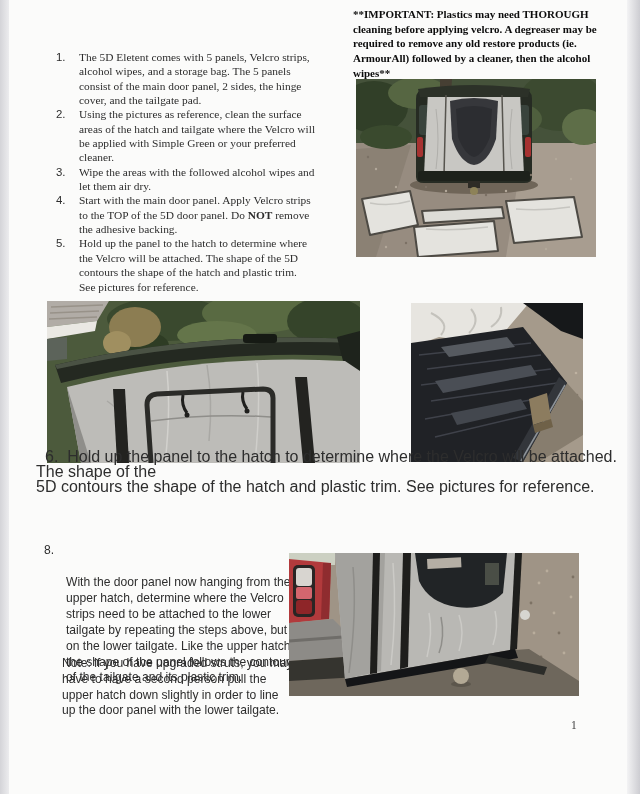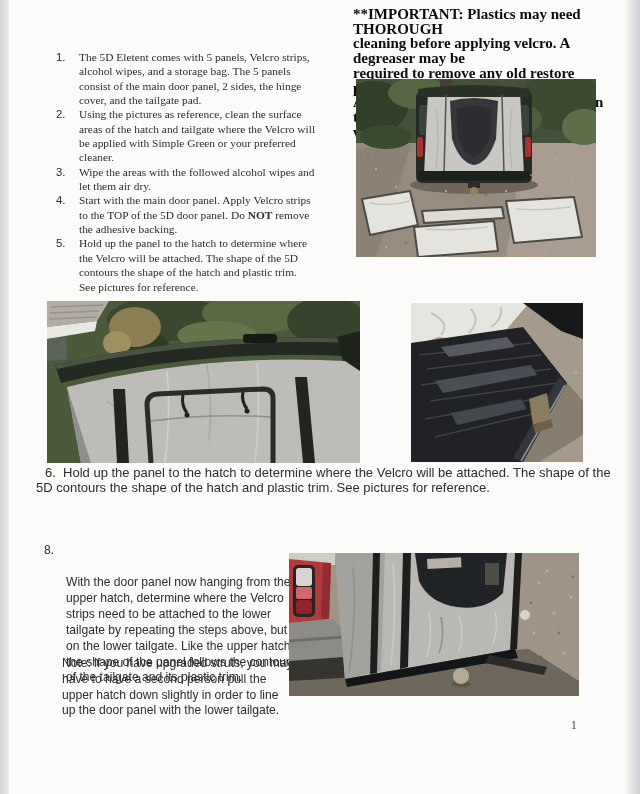--- a/index.html
+++ b/index.html
@@ -11,34 +11,34 @@
     position:absolute; left:0; top:0; width:9px; height:794px;
     background:linear-gradient(90deg,#d4d4d8,#ececee);
   }
   .edge-right {
     position:absolute; right:0; top:0; width:13px; height:794px;
     background:linear-gradient(90deg,#f3f3f4,#cdcdd2);
   }
   .important {
     position:absolute; left:353px; top:7px; width:270px;
     font-family:"Liberation Serif", serif; font-weight:bold;
-    font-size:15px; line-height:14.7px; color:#0c0c0c;
+    font-size:11px; line-height:14.7px; color:#0c0c0c;
     white-space:pre-line;
   }
   .important .u { }
   .steps-top {
     position:absolute; left:56px; top:50px; width:310px;
     font-size:11.4px; line-height:14.35px; color:#2d2d2d;
   }
   .step { display:flex; }
   .step .num { flex:0 0 23px; }
   .step .txt { white-space:pre-line; width:287px;font-family:Liberation Serif, serif; }
   .steps-full {
-    position:absolute; left:36px; top:465px; width:586px;
-    font-size:13px; line-height:15.1px; color:#2d2d2d;
+    position:absolute; left:36px; top:449px; width:586px;
+    font-size:16px; line-height:15.1px; color:#2d2d2d;
   }
   .steps-full p { margin:0; text-indent:9px; white-space:pre-line; }
   .step8 {
     position:absolute; left:44px; top:543px; display:flex;
     font-size:12.1px; line-height:15.9px; color:#2d2d2d;
   }
   .step8 .num { flex:0 0 22px; }
   .step8 .txt { white-space:pre-line; width:238px;margin-top:32px; }
   .notepara {
     position:absolute; left:62px; top:656px; width:252px;

